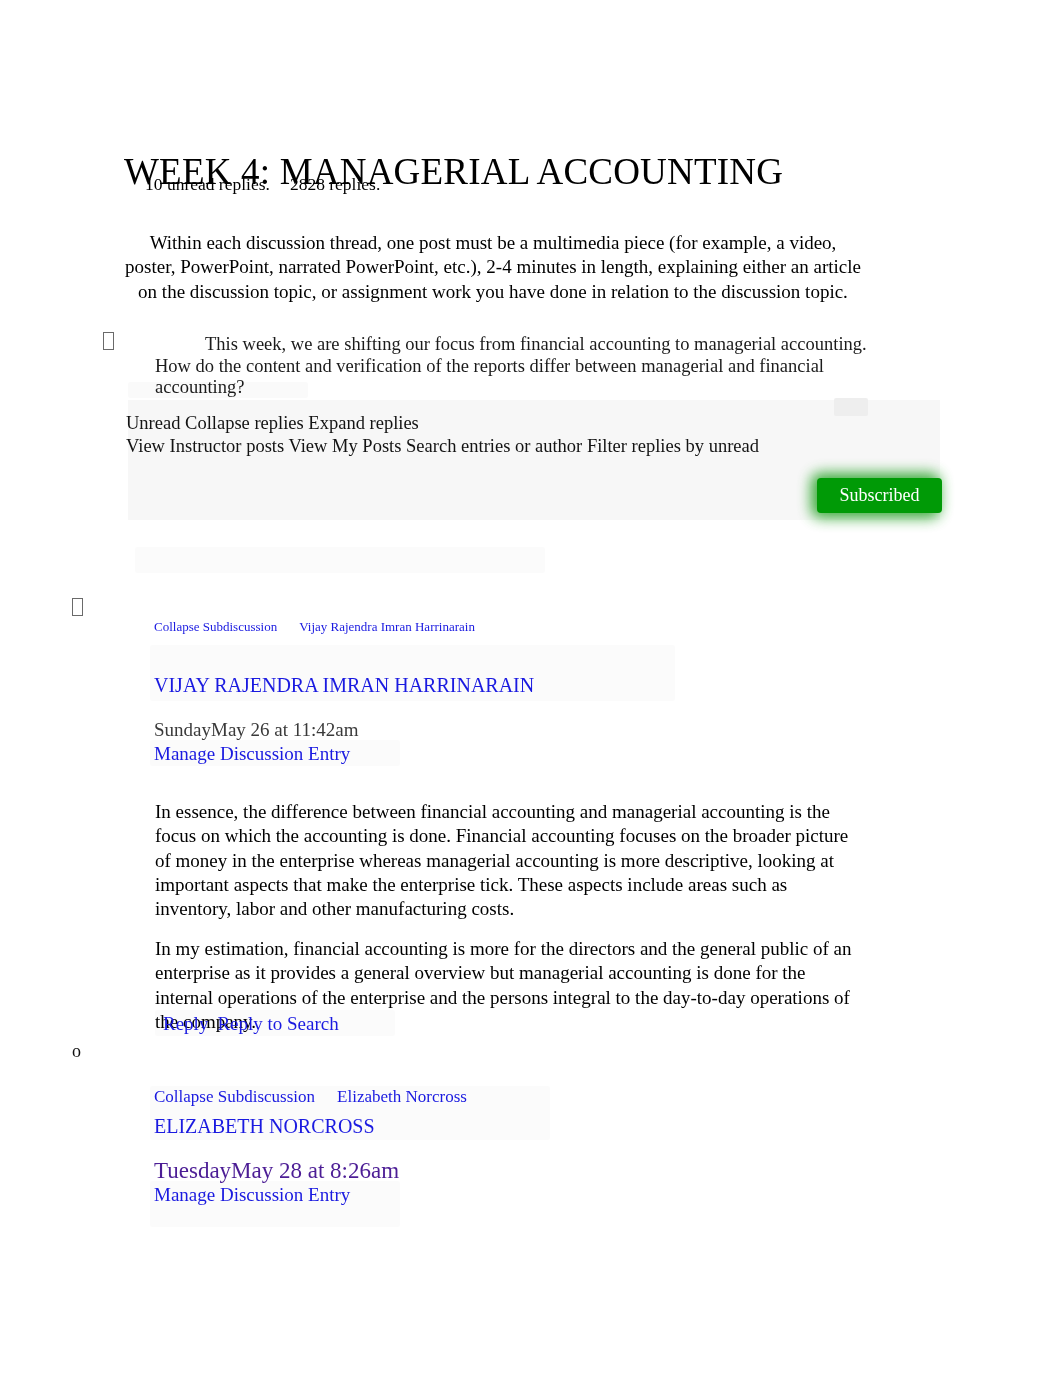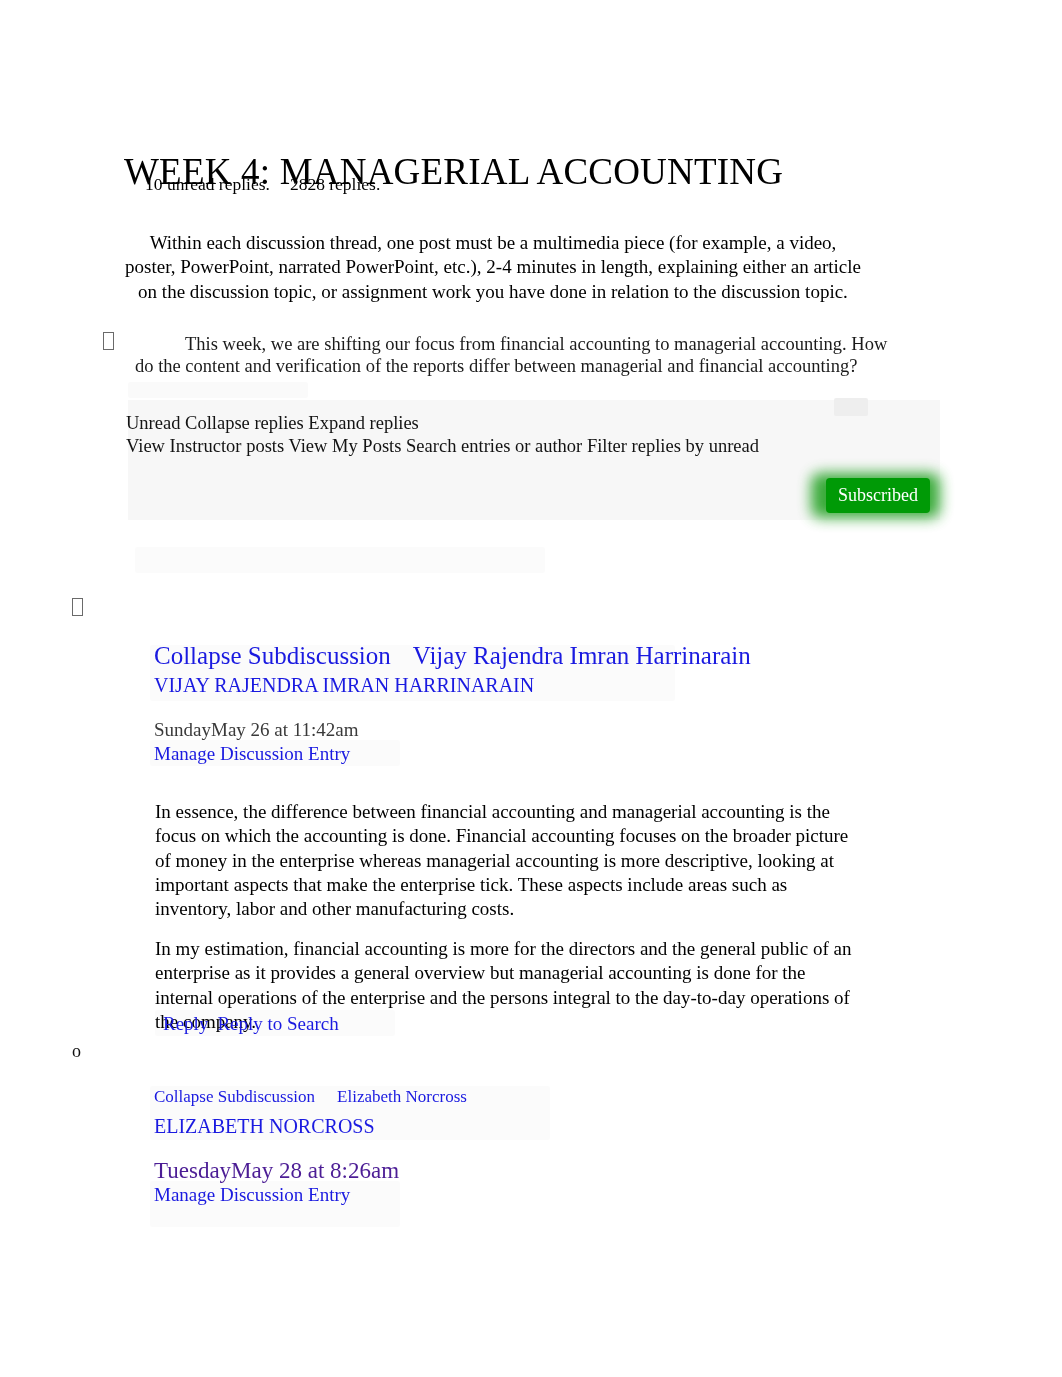--- a/index.html
+++ b/index.html
@@ -87,21 +87,21 @@
     display: inline-block;
     width: 9px;
     height: 16px;
     border: 1px solid #6a6a6a;
     vertical-align: -2px;
     margin-right: 0;
     background: transparent;
   }
   .prompt-block .prompt-text {
     display: block;
-    margin-left: 32px;
+    margin-left: 52px;
     margin-top: -20px;
   }
   .prompt-block .indent-first { display: inline-block; width: 50px; }
 
   
   .toolbar-text {
     position: absolute;
     left: 126px;
     top: 412px;
     width: 700px;
@@ -123,31 +123,30 @@
     left: 0; top: 0;
     width: 129px; height: 45px;
     background: #1a9e1a;
     border-radius: 9px;
     filter: blur(7px);
     opacity: 0.85;
   }
   .subscribed-btn {
     position: absolute;
     left: 6px; top: 5px;
-    width: 104px; height: 35px;
+    width: 125px; height: 35px;
     background: #009a06;
     border-radius: 4px;
     color: #ffffff;
     font-size: 18px;
     line-height: 35px;
     text-align: center;
     border: none;
     font-family: "Liberation Serif", serif;
     padding: 0;
-    margin-left: 9px;
   }
 
   
   .lnk {
     color: #1a1ae0;
     text-decoration: none;
     cursor: pointer;
   }
 
   .reply-row-top {
@@ -162,22 +161,22 @@
 
   
   .bullet-marker-1 {
     position: absolute;
     left: 72px;
     top: 598px;
   }
   .entry1-head {
     position: absolute;
     left: 154px;
-    top: 643px;
-    font-size: 25px;
+    top: 614px;
+    font-size: 13px;
     line-height: 25px;
     white-space: nowrap;
     text-align: right;
   }
   .entry1-head .sp { display: inline-block; width: 22px; }
   .entry1-name {
     position: absolute;
     left: 154px;
     top: 672px;
     font-size: 20px;

